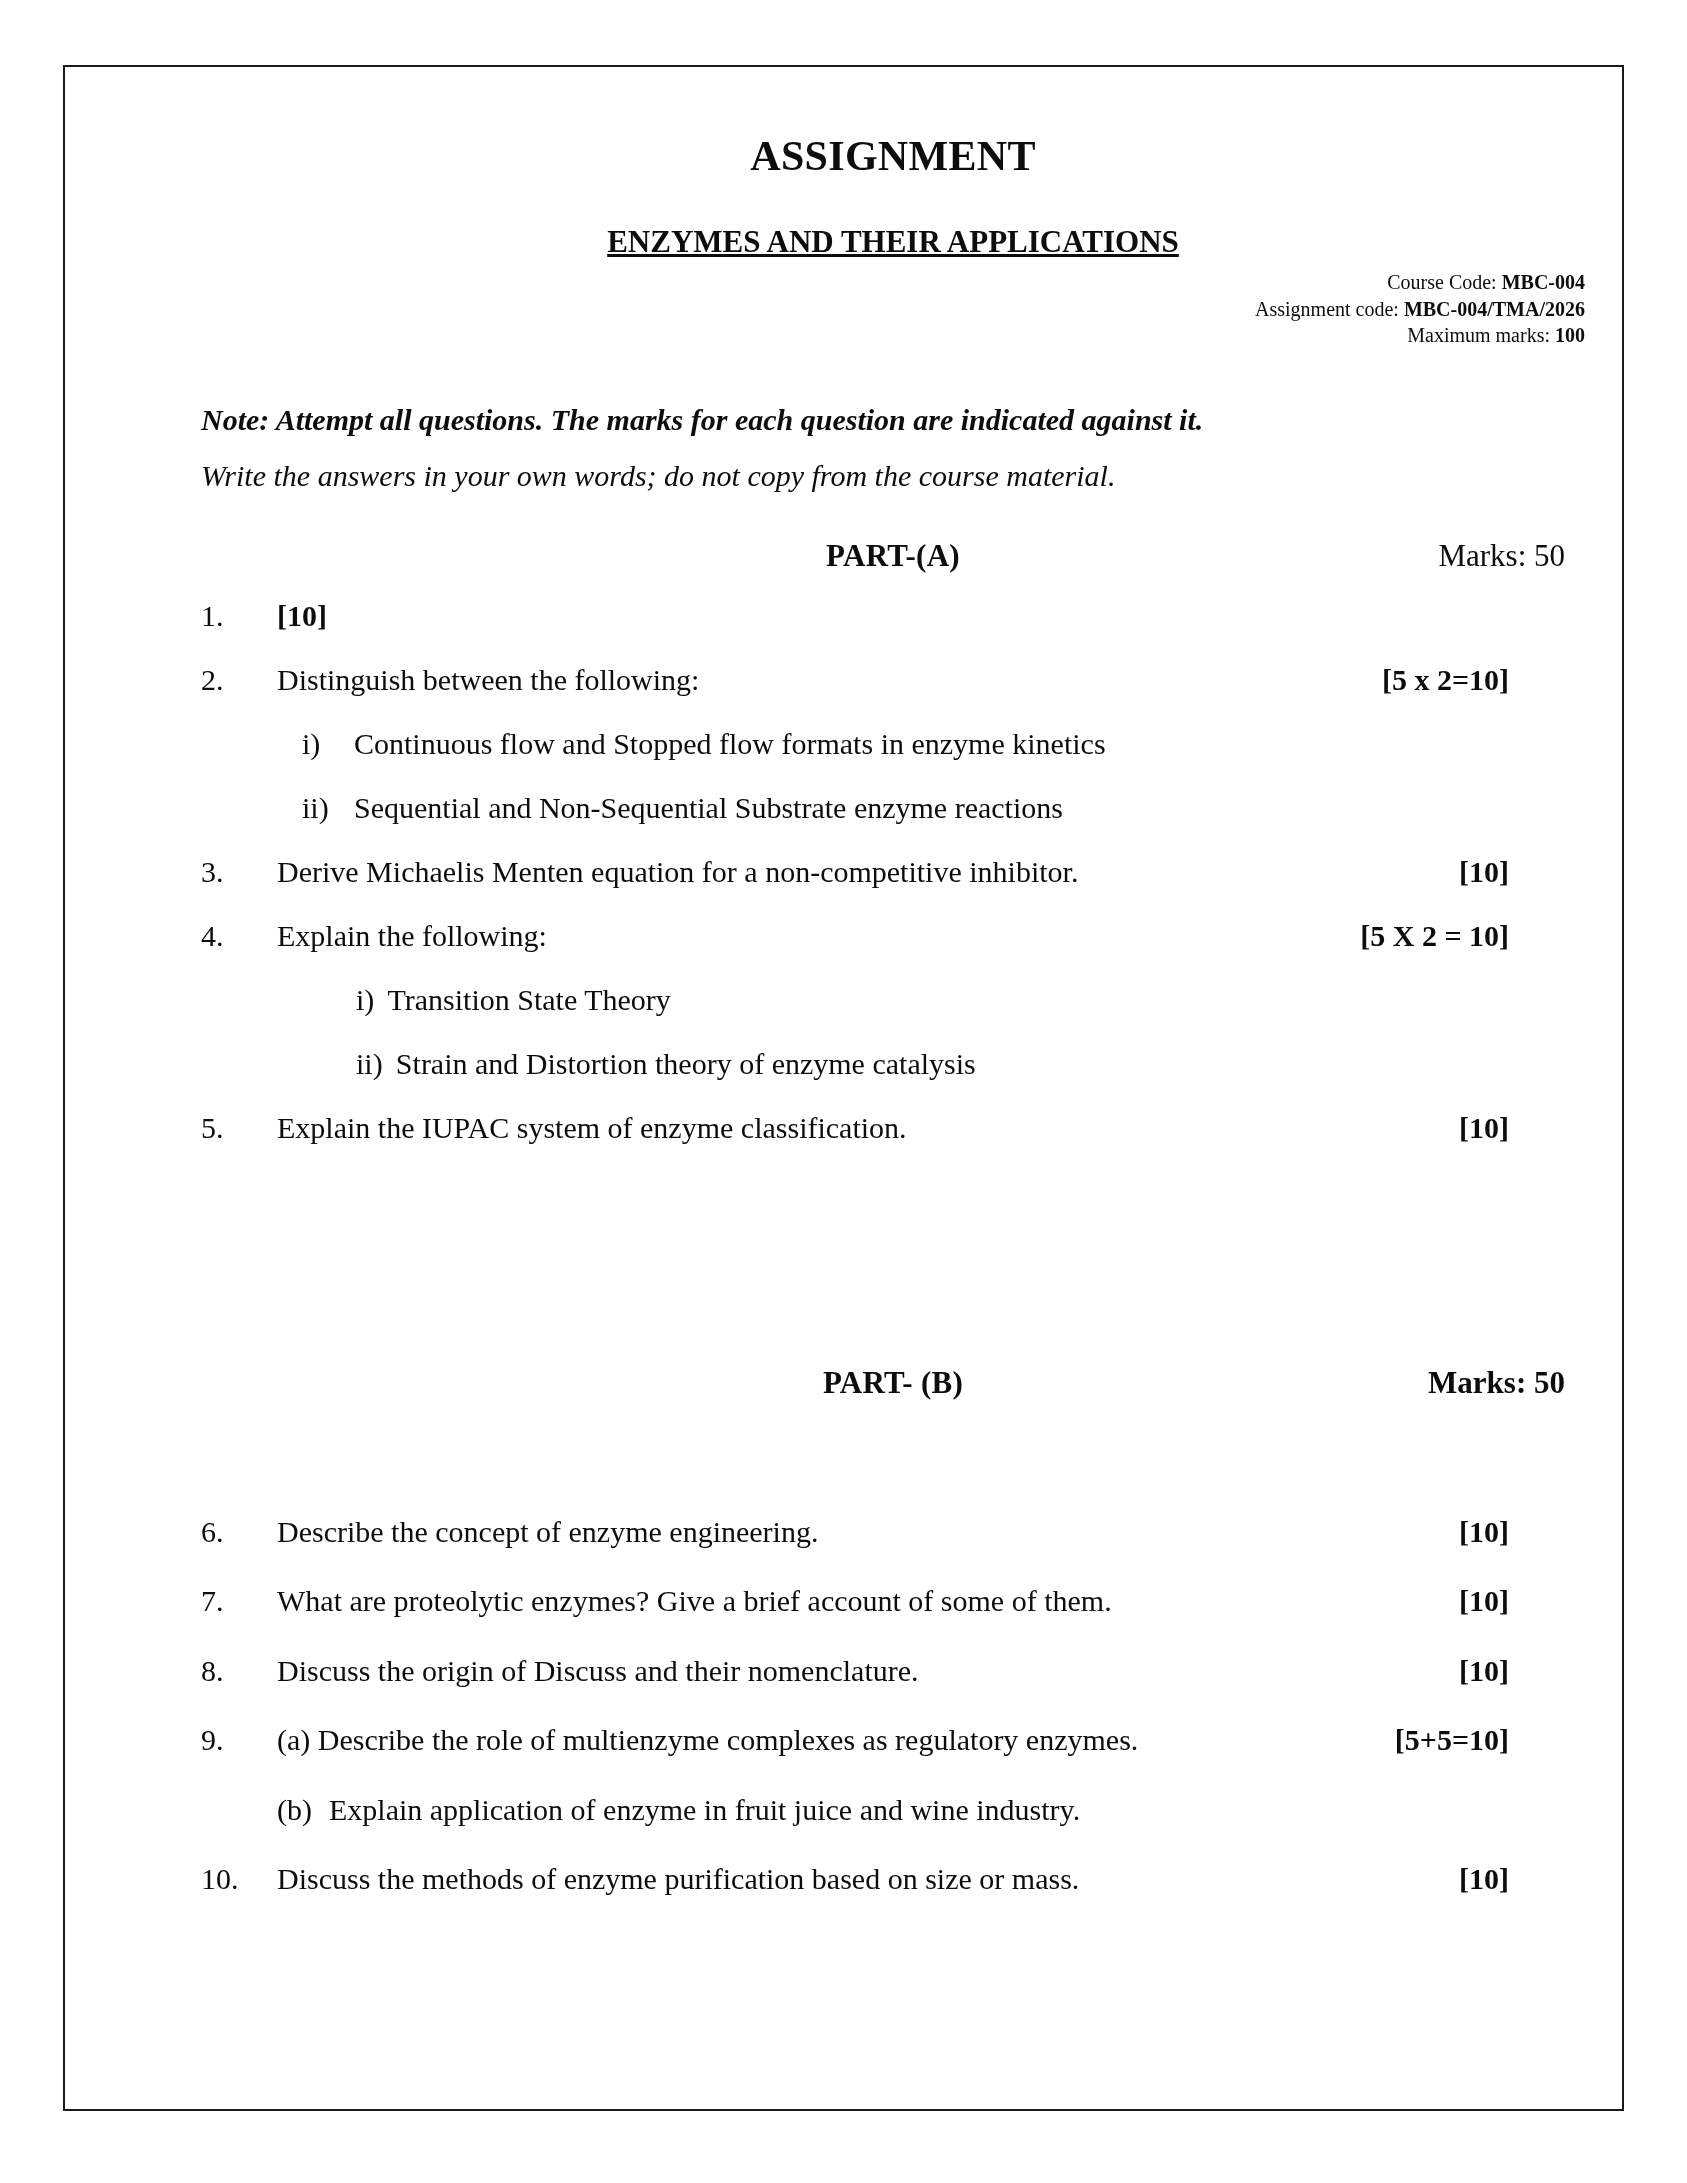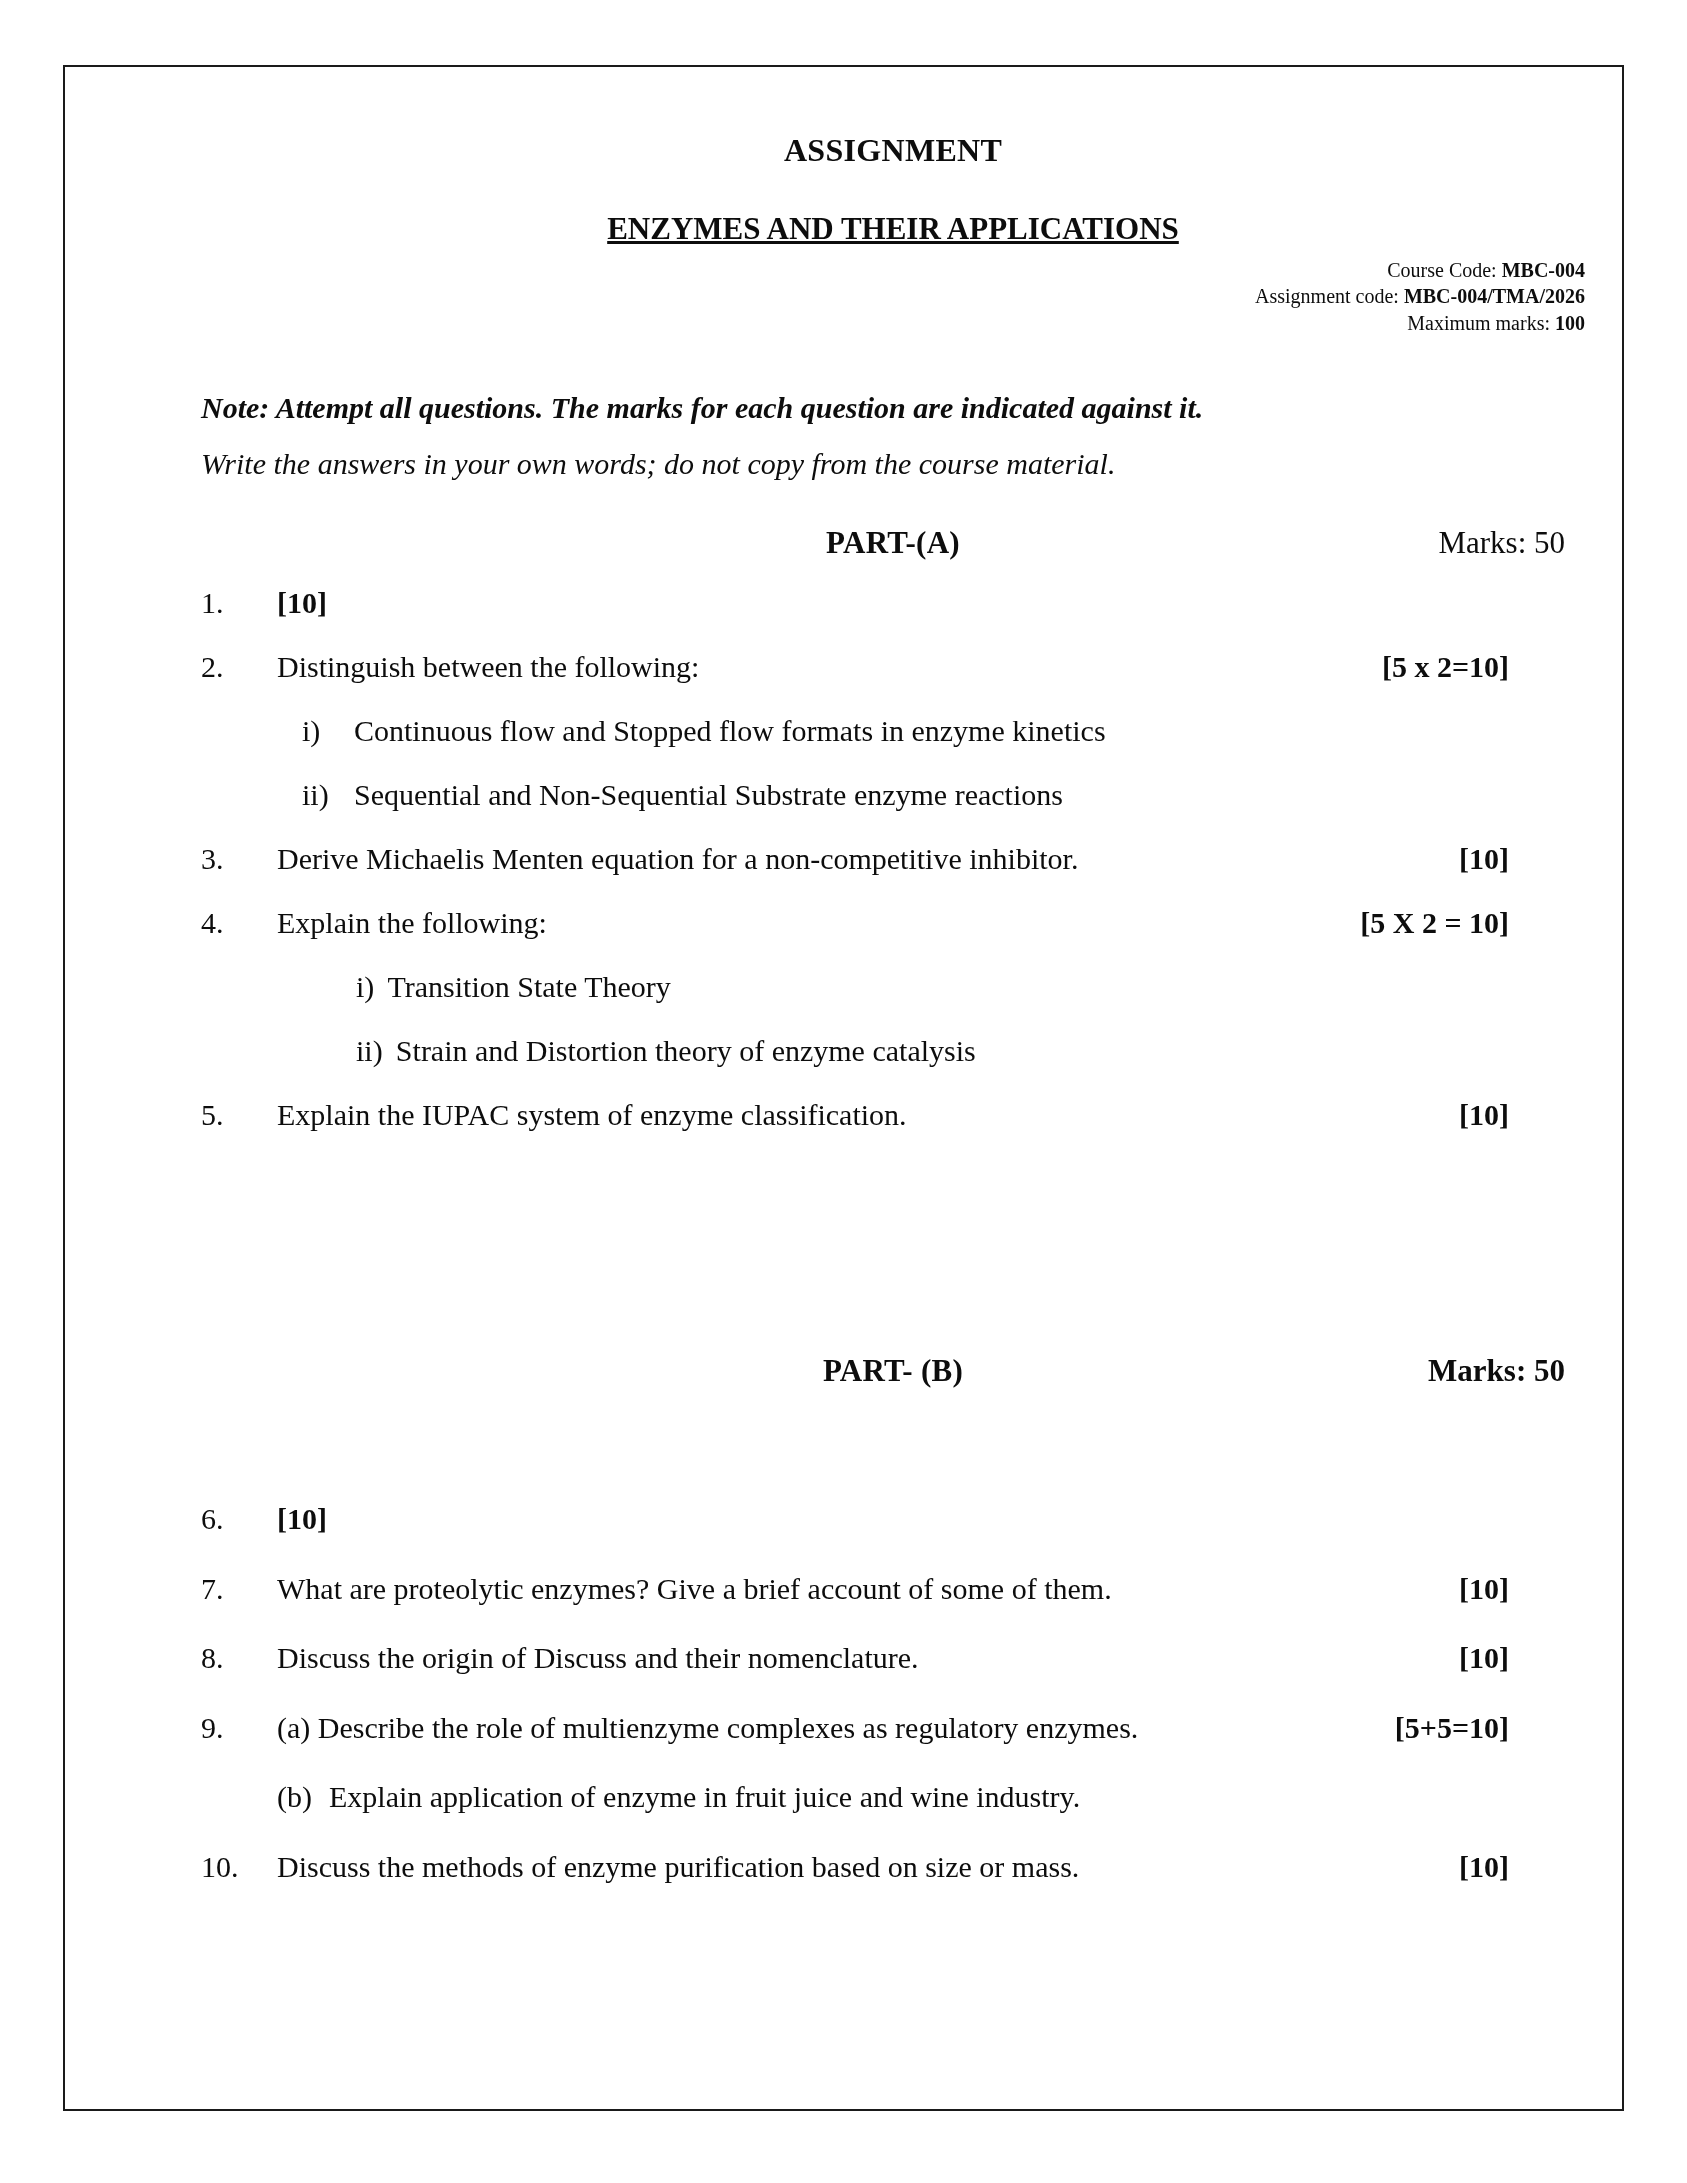--- a/index.html
+++ b/index.html
@@ -20,21 +20,21 @@
     top: 65px;
     width: 1561px;
     height: 2046px;
     border: 2px solid #1a1a1a;
     box-sizing: border-box;
     padding: 63px 37px 0 136px;
   }
   .doc-title {
     text-align: center;
     font-weight: bold;
-    font-size: 32px;
+    font-size: 42px;
     line-height: 1.25;
     letter-spacing: 0.3px;
   }
   .doc-subtitle {
     text-align: center;
     font-weight: bold;
     font-size: 31px;
     line-height: 1.25;
     text-decoration: underline;
     margin-top: 40px;
@@ -177,20 +177,21 @@
 
   <div class="part-head part-head-b">
     <span class="part-title">PART- (B)</span>
     <span class="part-marks bold">Marks: 50</span>
   </div>
 
   <div class="questions-b">
 
     <div class="q-row">
       <span class="q-num">6.</span>
+      <span class="q-text">Describe the concept of enzyme engineering.</span>
       <span class="q-marks">[10]</span>
     </div>
 
     <div class="q-row">
       <span class="q-num">7.</span>
       <span class="q-text">What are proteolytic enzymes?  Give a brief account of some of them.</span>
       <span class="q-marks">[10]</span>
     </div>
 
     <div class="q-row">

